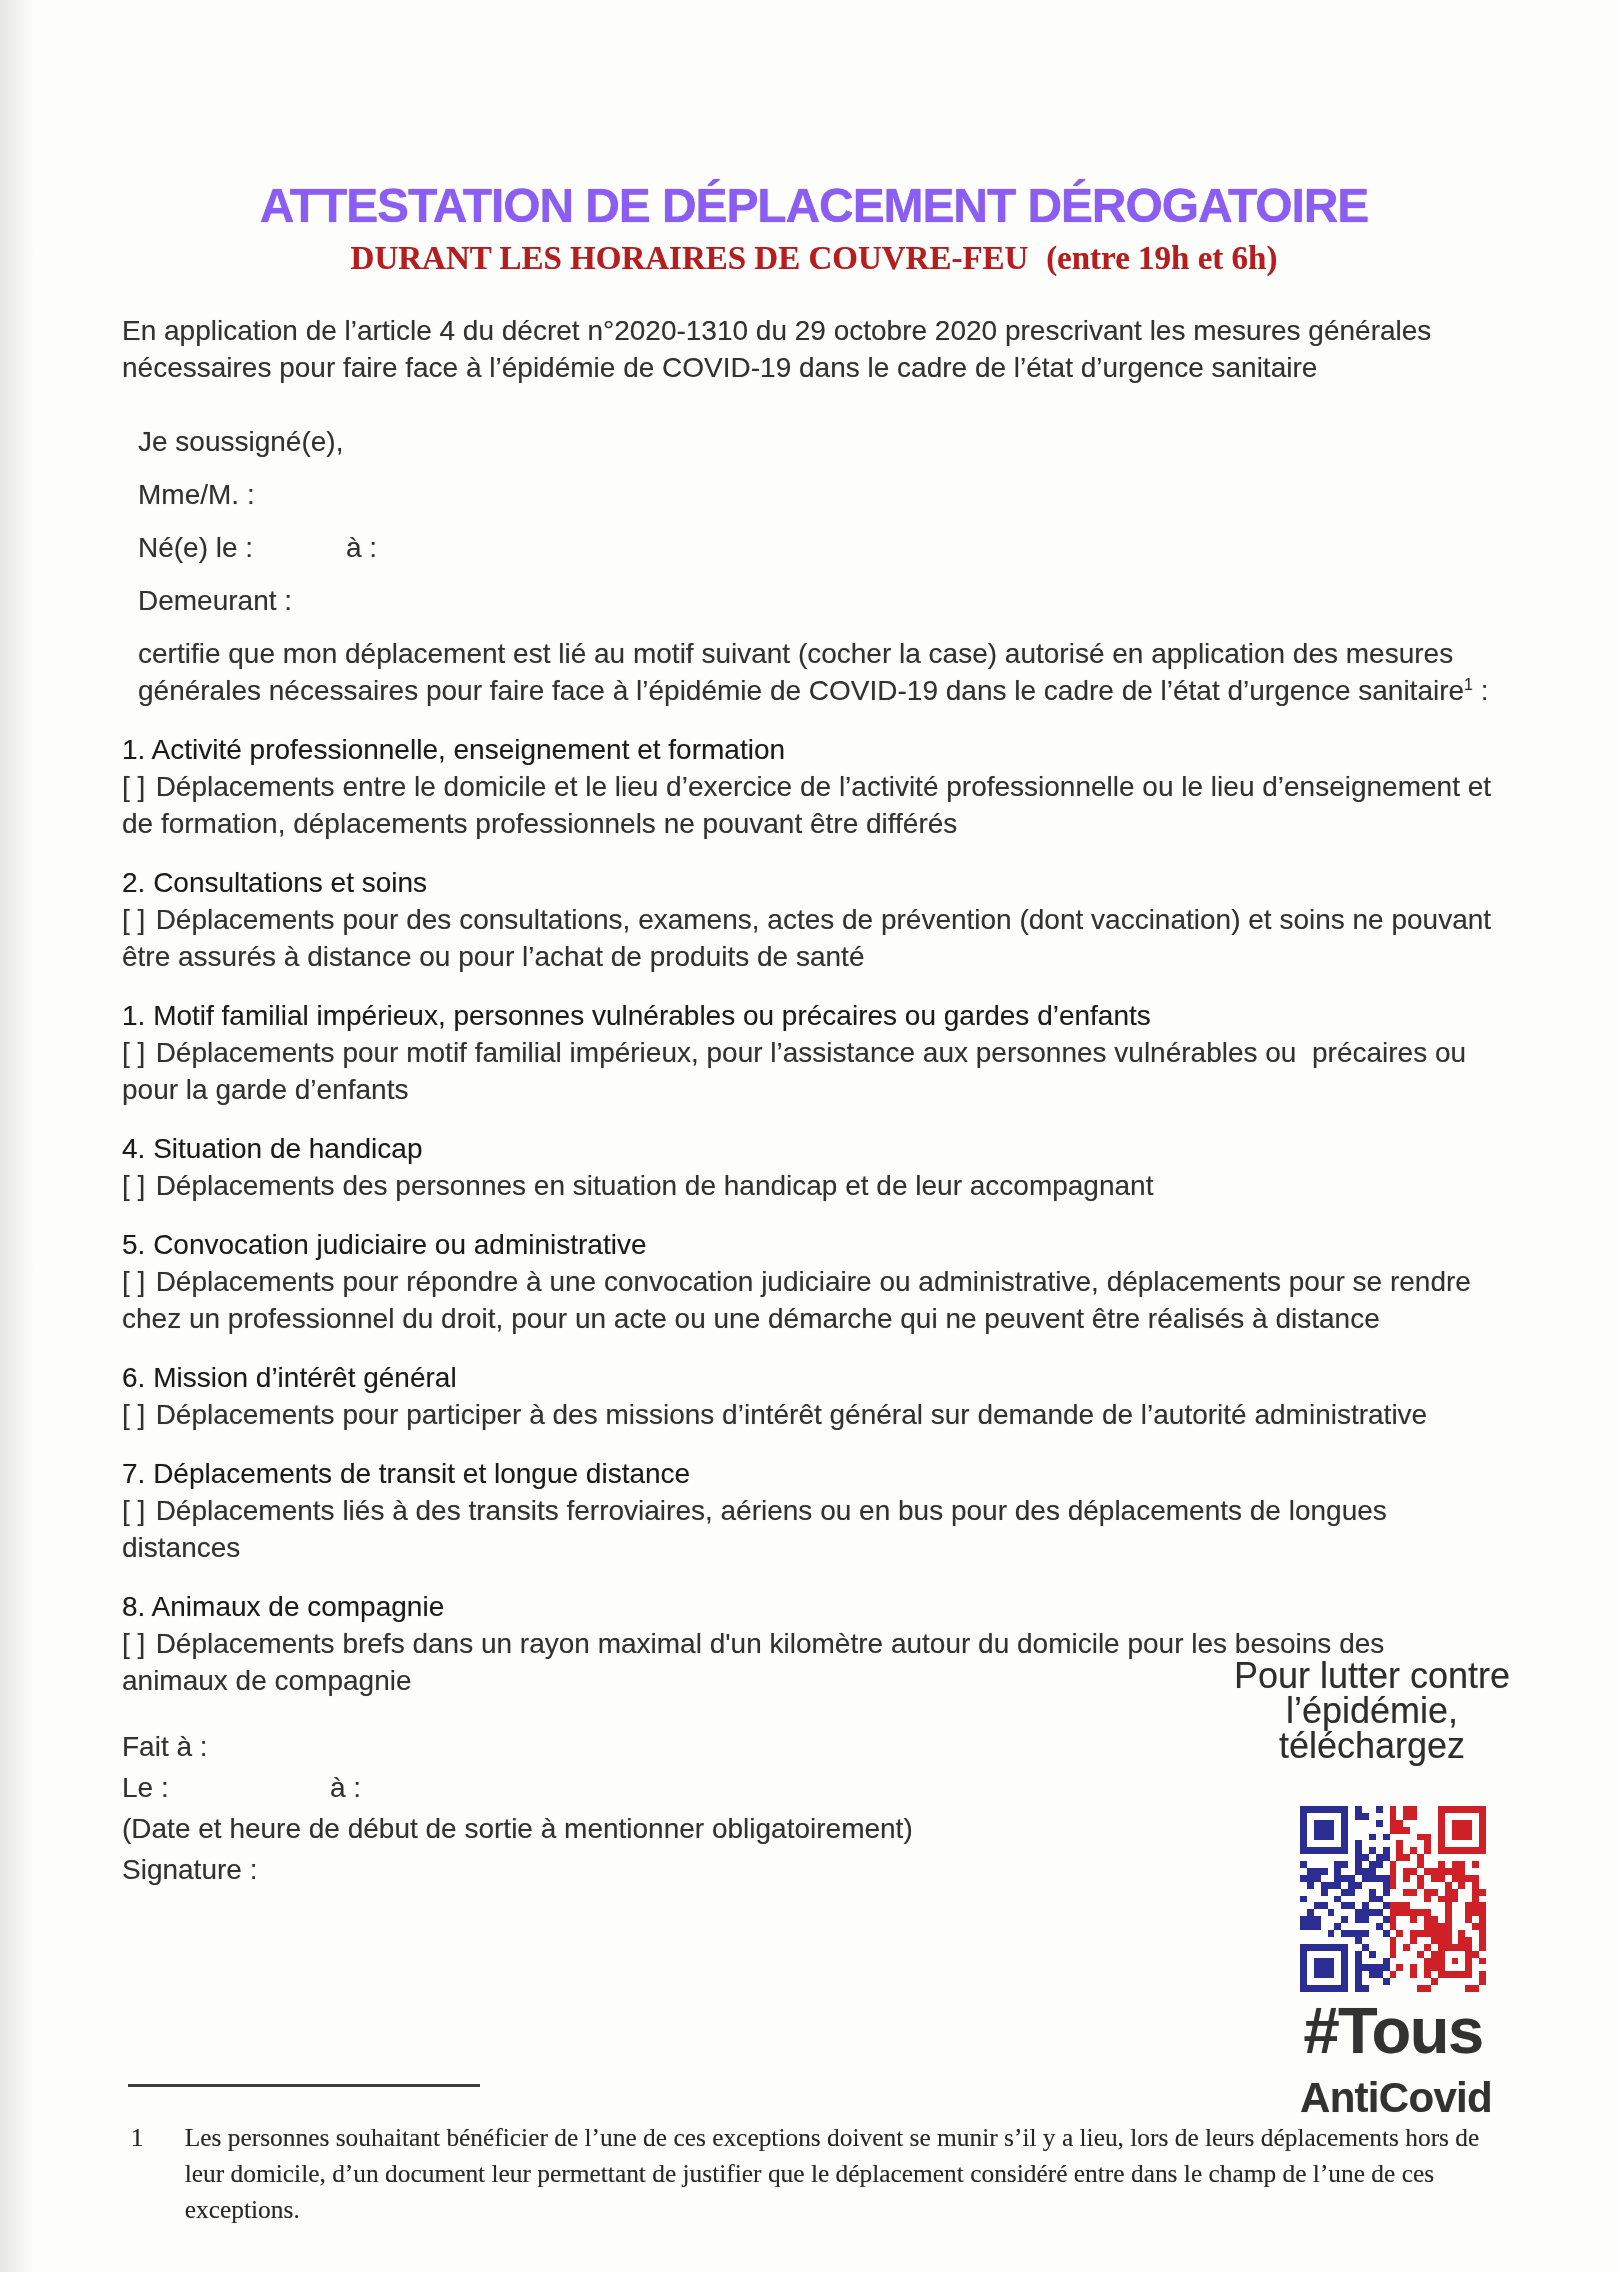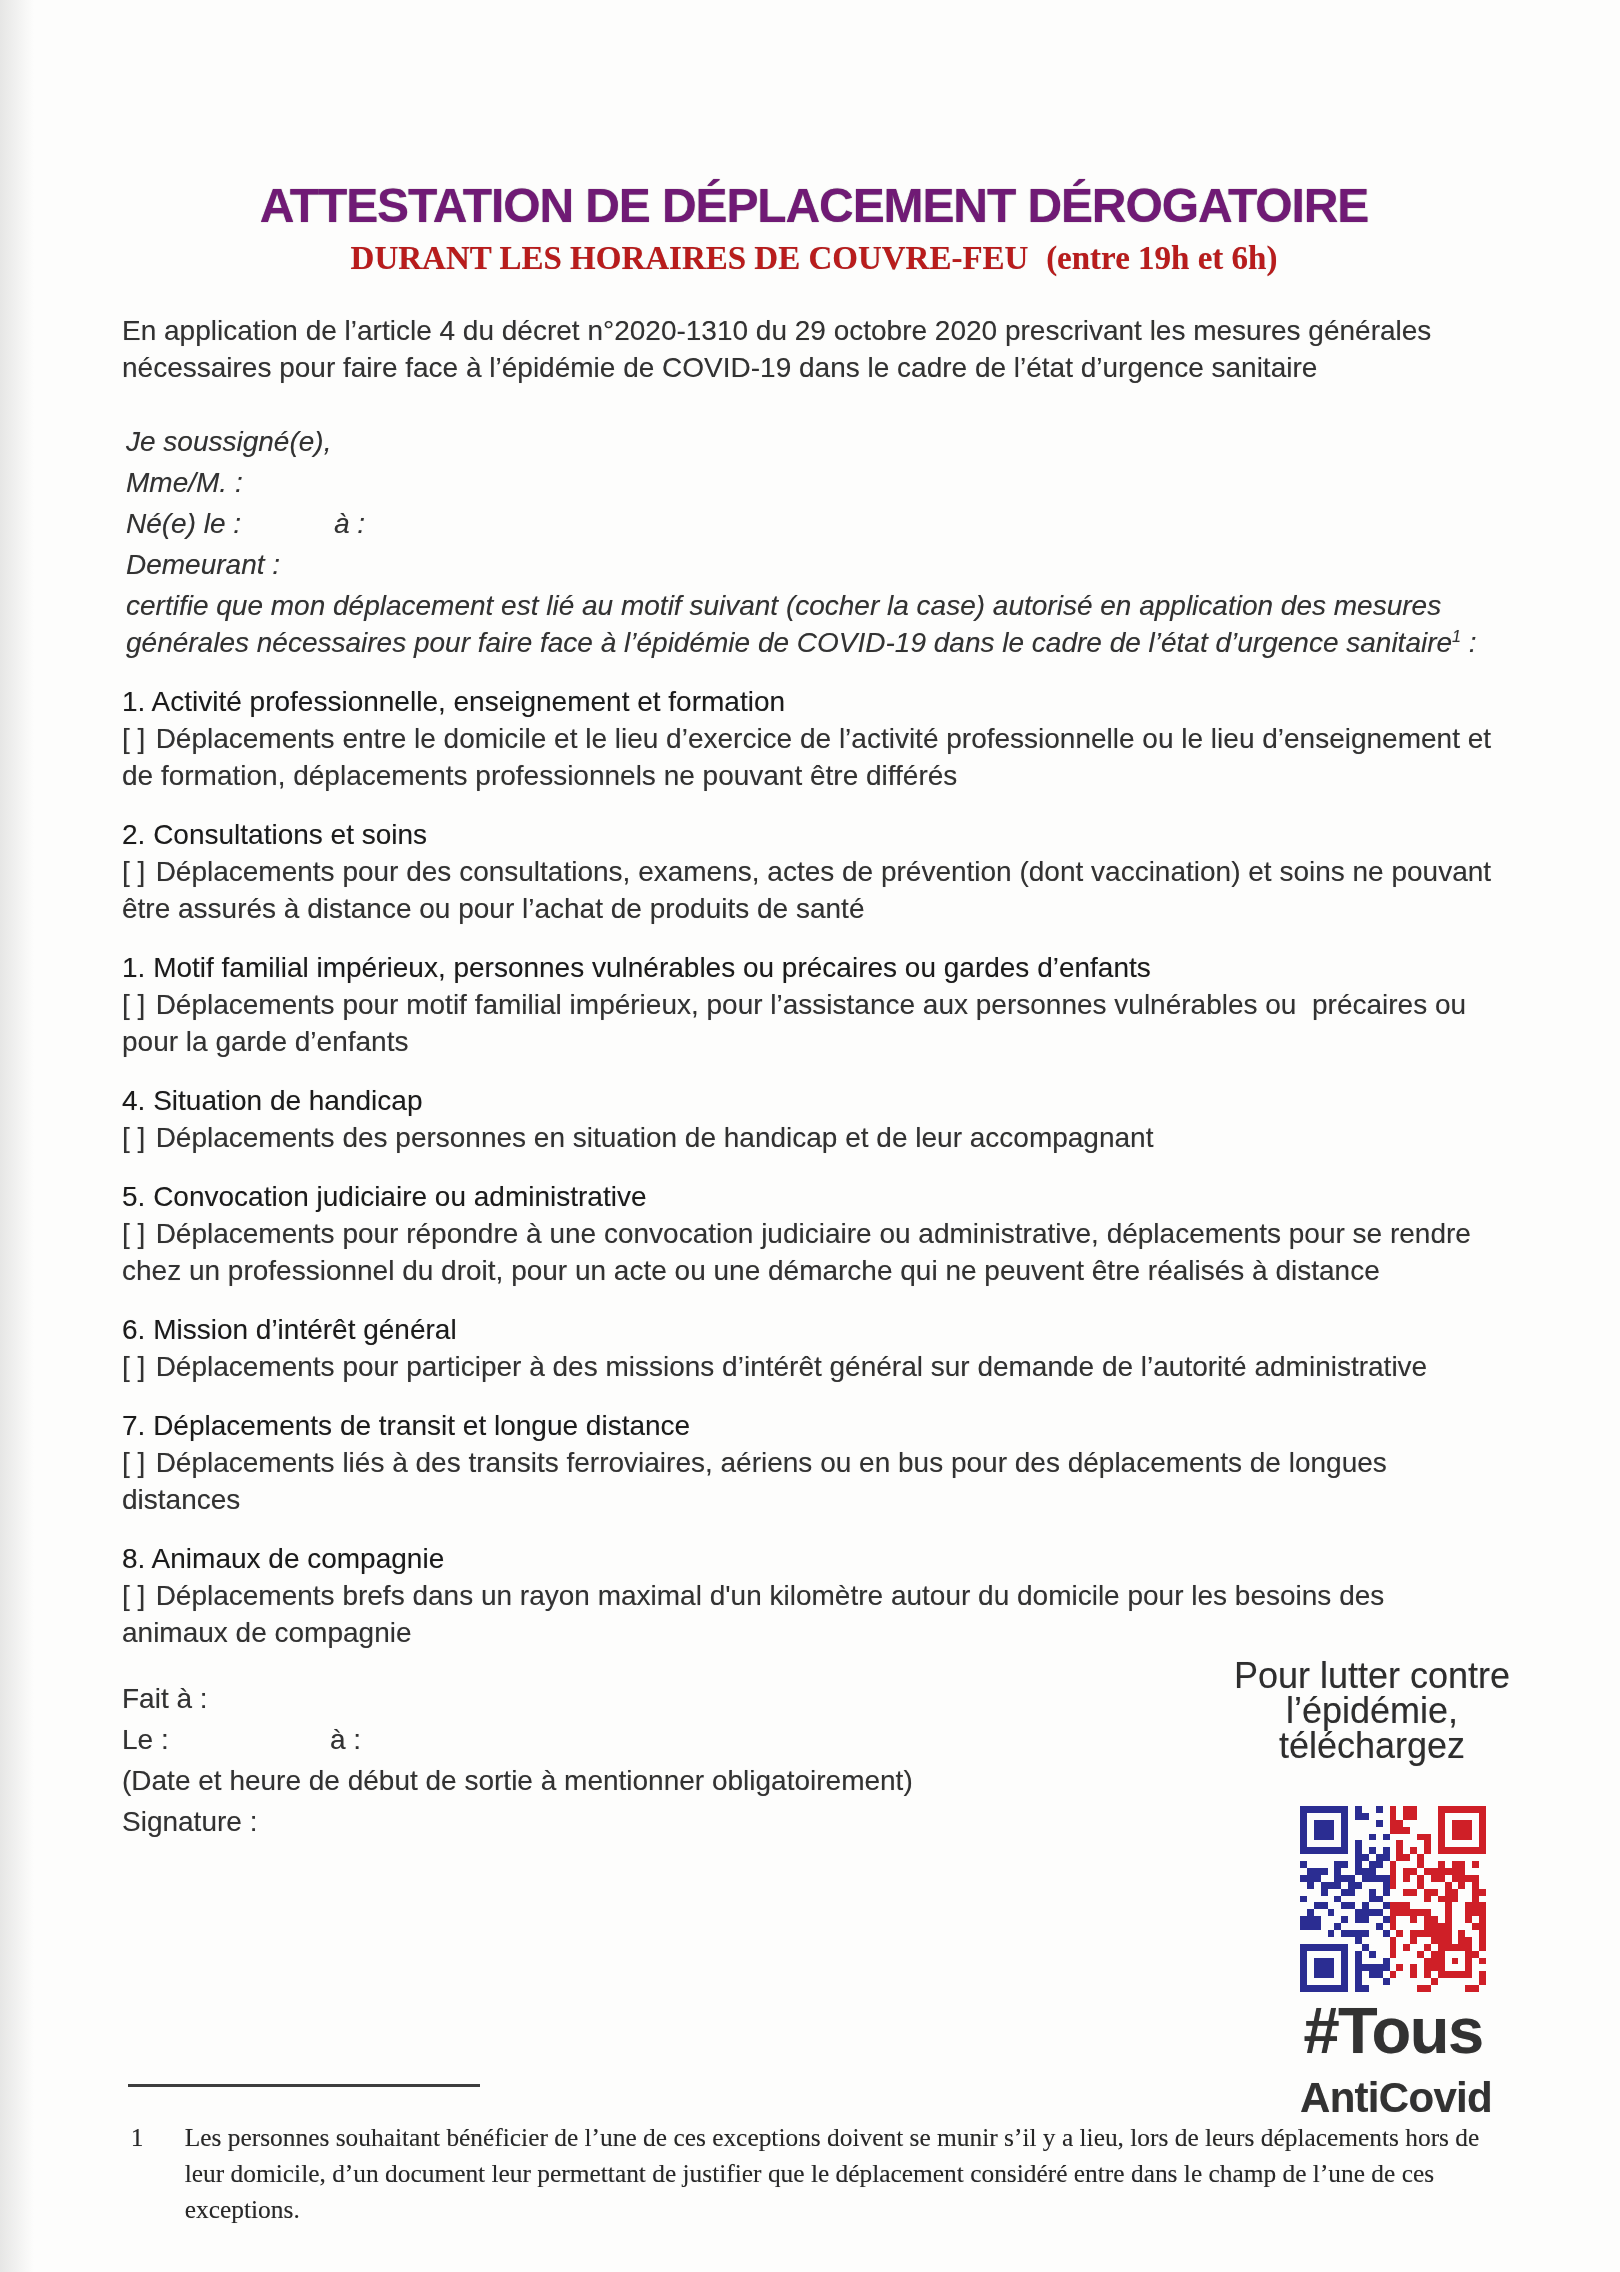--- a/index.html
+++ b/index.html
@@ -16,37 +16,37 @@
   .page::before{
     content:"";position:absolute;left:0;top:0;bottom:0;width:34px;
     background:linear-gradient(90deg,rgba(110,110,110,.16),rgba(110,110,110,0));
     pointer-events:none;
   }
   .content{padding:177px 114px 0 122px;}
 
   .doc-title{
     margin:0;text-align:center;
     font-size:48px;line-height:57px;font-weight:bold;
-    letter-spacing:-1.1px;color:#701a75;
+    letter-spacing:-1.1px;color:#8b5cf6;
     text-shadow:0 0 1.1px rgba(30,30,30,.6);
   }
   .doc-subtitle{
     margin:4px 0 0;text-align:center;
     font-family:"Liberation Serif",serif;
     font-size:33px;line-height:40px;font-weight:bold;color:#b91c1c;
   }
   .doc-subtitle .paren{margin-left:17.7px;}
 
   .intro{margin:34px 0 0;}
   p.body-line,.intro{
     font-size:28px;line-height:37px;
   }
   .intro,.certifie,.m-body{max-width:1396px;}
   .identity{margin-top:37px;}
-  .identity p,.certifie{margin:4px;font-style:italic;}
+  .identity p,.certifie{margin:16px;}
   .inline-label{display:inline-block;width:208px;}
 
   .motif{margin-top:22px;}
   .m-head{
     margin:0;font-size:28px;line-height:37px;
     font-weight:normal;color:#1b1b1b;
   }
   .m-body{margin:0;font-size:28px;line-height:37px;}
   .m-body .checkbox{margin-right:10.3px;}
   .m-body.narrow{max-width:1296px;}

